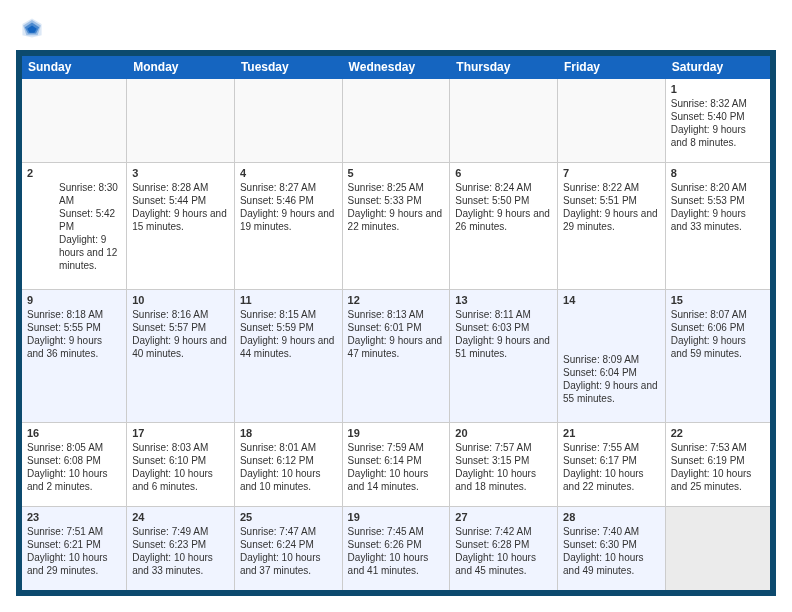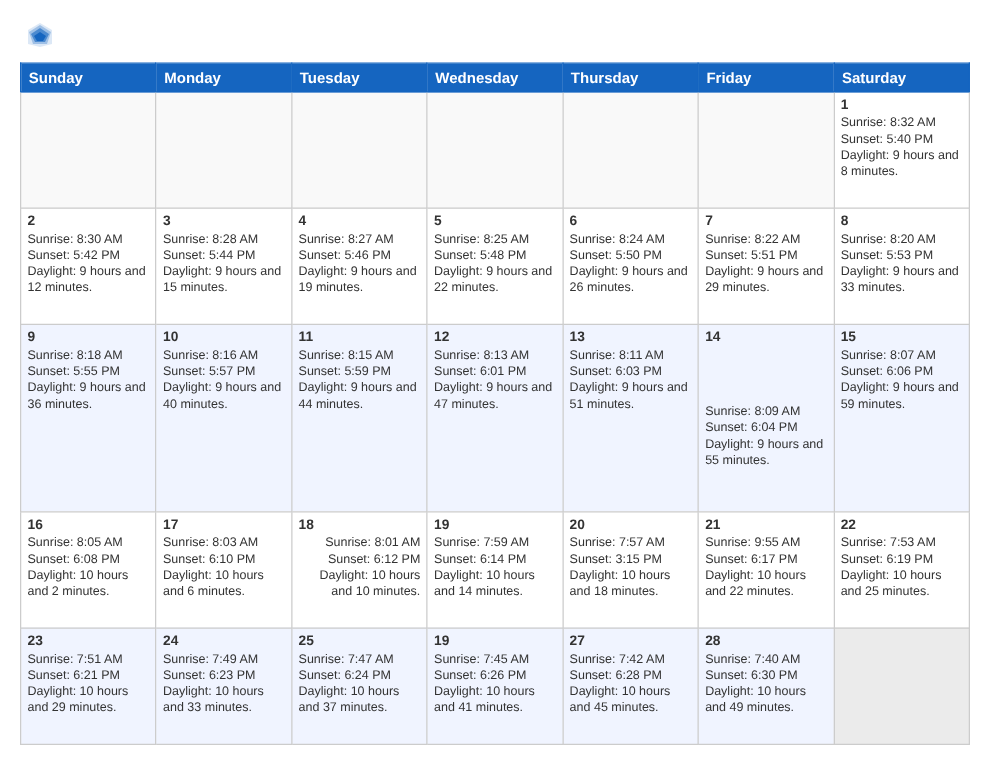--- a/index.html
+++ b/index.html
@@ -54,21 +54,21 @@
       font-size: 32px;
       font-weight: bold;
       color: #333;
     }
     .location {
       font-size: 14px;
       color: #555;
     }
     .calendar {
       flex: 1;
-      border: 1px solid #0c4a6e;
+      border: 6px solid #0c4a6e;
       border-collapse: collapse;
       width: 100%;
       table-layout: fixed;
     }
     .calendar th {
       background: #1565c0;
       color: #fff;
       font-size: 12px;
       padding: 4px 6px;
       text-align: left;
@@ -150,40 +150,40 @@
           <td>
             <span class="day-num">1</span>
             <div class="day-info" style="white-space: pre-line;">Sunrise: 8:32 AM
 Sunset: 5:40 PM
 Daylight: 9 hours and 8 minutes.</div>
           </td>
         </tr>
         <tr>
           <td>
             <span class="day-num">2</span>
-            <div class="day-info" style="white-space: pre-line;">Sunrise: 8:30 AM
+            <div class="day-info" style="white-space: pre-line; margin-left: 32px;">Sunrise: 8:30 AM
 Sunset: 5:42 PM
 Daylight: 9 hours and 12 minutes.</div>
           </td>
           <td>
             <span class="day-num">3</span>
             <div class="day-info" style="white-space: pre-line;">Sunrise: 8:28 AM
 Sunset: 5:44 PM
 Daylight: 9 hours and 15 minutes.</div>
           </td>
           <td>
             <span class="day-num">4</span>
             <div class="day-info" style="white-space: pre-line;">Sunrise: 8:27 AM
 Sunset: 5:46 PM
 Daylight: 9 hours and 19 minutes.</div>
           </td>
           <td>
             <span class="day-num">5</span>
             <div class="day-info" style="white-space: pre-line;">Sunrise: 8:25 AM
-Sunset: 5:48 PM
+Sunset: 5:33 PM
 Daylight: 9 hours and 22 minutes.</div>
           </td>
           <td>
             <span class="day-num">6</span>
             <div class="day-info" style="white-space: pre-line;">Sunrise: 8:24 AM
 Sunset: 5:50 PM
 Daylight: 9 hours and 26 minutes.</div>
           </td>
           <td>
             <span class="day-num">7</span>
@@ -250,39 +250,39 @@
 Daylight: 10 hours and 2 minutes.</div>
           </td>
           <td>
             <span class="day-num">17</span>
             <div class="day-info" style="white-space: pre-line;">Sunrise: 8:03 AM
 Sunset: 6:10 PM
 Daylight: 10 hours and 6 minutes.</div>
           </td>
           <td>
             <span class="day-num">18</span>
-            <div class="day-info" style="white-space: pre-line; text-align: right;">Sunrise: 8:01 AM
+            <div class="day-info" style="white-space: pre-line;">Sunrise: 8:01 AM
 Sunset: 6:12 PM
 Daylight: 10 hours and 10 minutes.</div>
           </td>
           <td>
             <span class="day-num">19</span>
             <div class="day-info" style="white-space: pre-line;">Sunrise: 7:59 AM
 Sunset: 6:14 PM
 Daylight: 10 hours and 14 minutes.</div>
           </td>
           <td>
             <span class="day-num">20</span>
             <div class="day-info" style="white-space: pre-line;">Sunrise: 7:57 AM
 Sunset: 3:15 PM
 Daylight: 10 hours and 18 minutes.</div>
           </td>
           <td>
             <span class="day-num">21</span>
-            <div class="day-info" style="white-space: pre-line;">Sunrise: 9:55 AM
+            <div class="day-info" style="white-space: pre-line;">Sunrise: 7:55 AM
 Sunset: 6:17 PM
 Daylight: 10 hours and 22 minutes.</div>
           </td>
           <td>
             <span class="day-num">22</span>
             <div class="day-info" style="white-space: pre-line;">Sunrise: 7:53 AM
 Sunset: 6:19 PM
 Daylight: 10 hours and 25 minutes.</div>
           </td>
         </tr>

